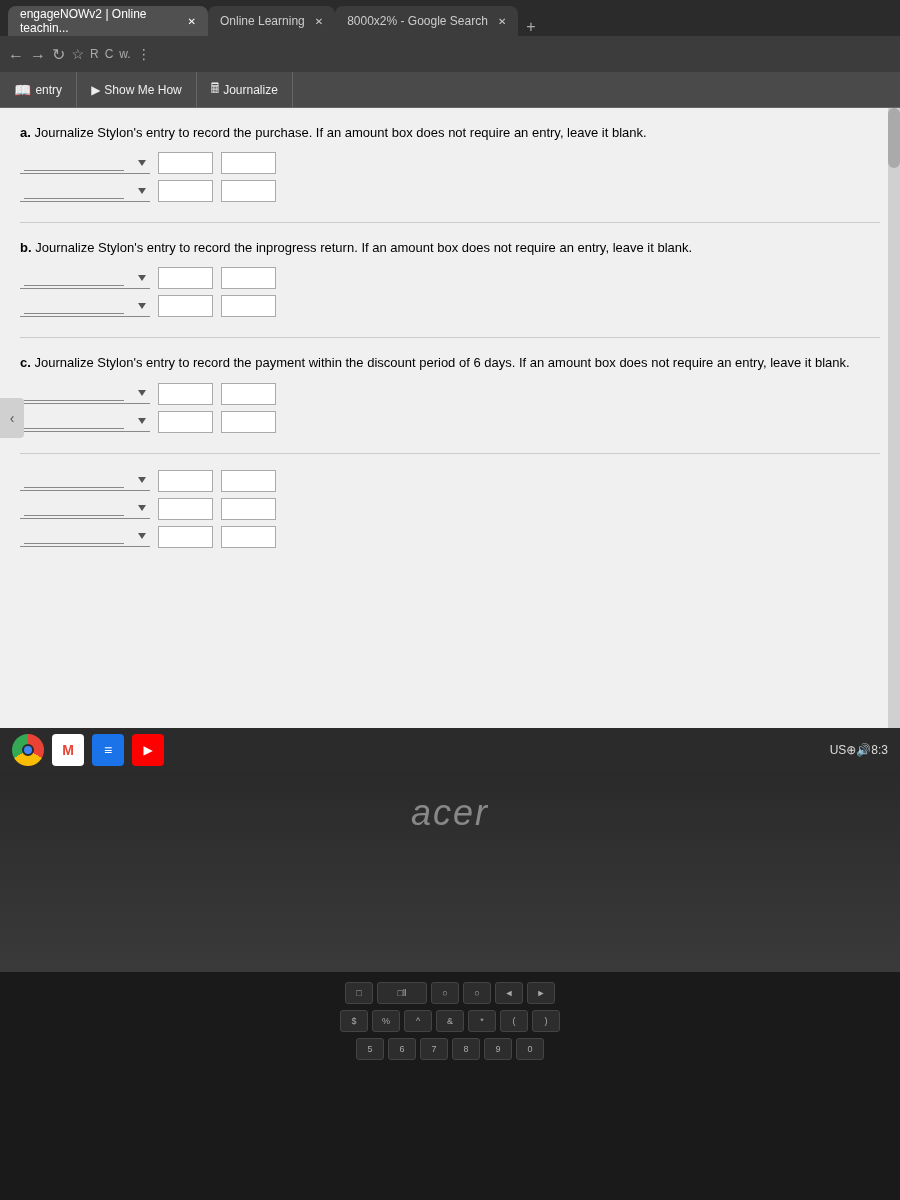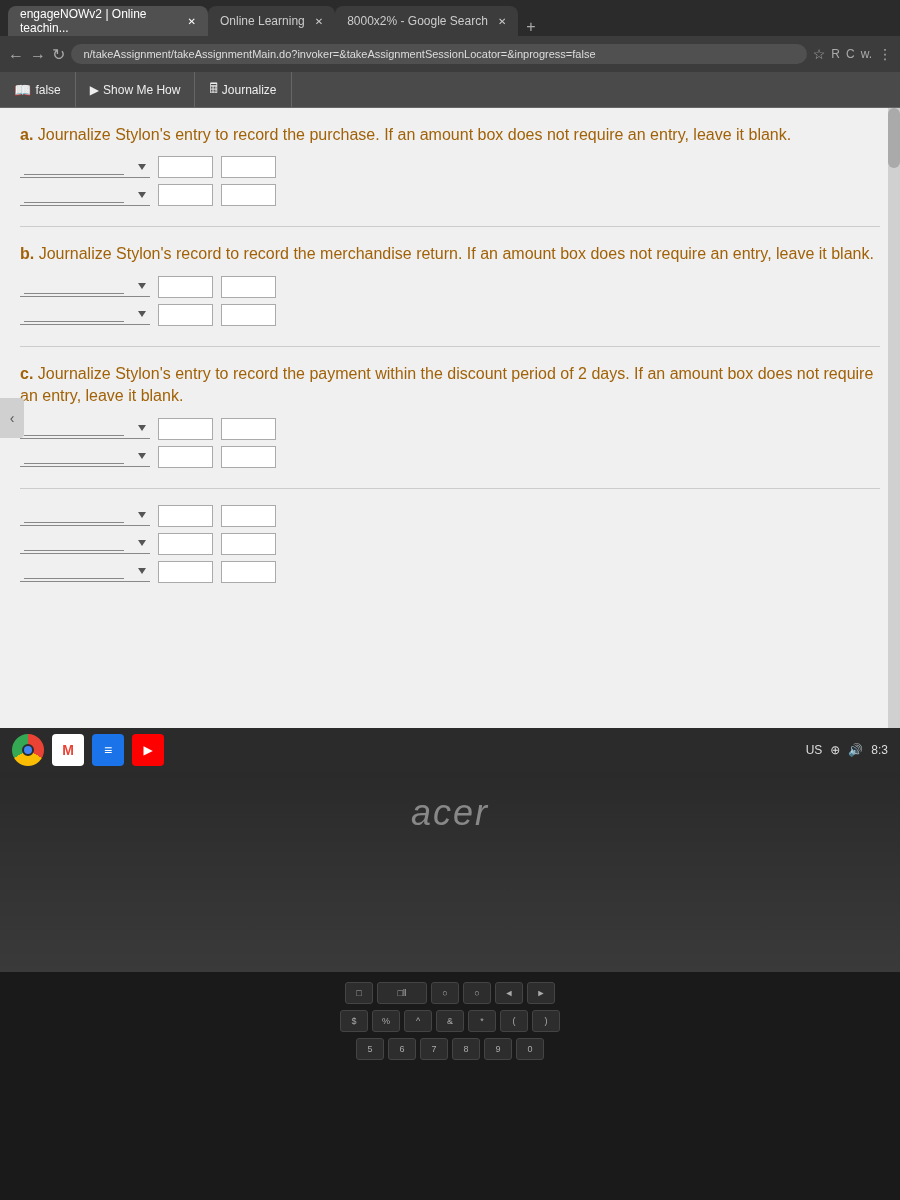--- a/index.html
+++ b/index.html
@@ -145,22 +145,22 @@
       border-radius: 6px;
       margin-top: 0;
     }
 
     
     .section {
       margin-bottom: 20px;
     }
 
     .section-title {
-      font-size: 16px;
-      color: #a16207;
+      font-size: 13px;
+      color: #000000;
       margin-bottom: 10px;
       line-height: 1.4;
     }
 
     .section-title strong {
       font-weight: bold;
     }
 
     .journal-row {
       display: flex;
@@ -218,21 +218,21 @@
       display: flex;
       align-items: center;
       justify-content: center;
       cursor: pointer;
     }
 
     .taskbar-right {
       margin-left: auto;
       display: flex;
       align-items: center;
-      gap: 8px;
+      gap: 0;
       color: #ddd;
       font-size: 12px;
     }
 
     
     .laptop-body {
       background: linear-gradient(180deg, #2a2a2a 0%, #3a3a3a 100%);
       height: 200px;
       display: flex;
       flex-direction: column;
@@ -301,35 +301,32 @@
       <span>8000x2% - Google Search</span>
       <span class="tab-close">✕</span>
     </div>
     <span class="tab-new">+</span>
   </div>
 
   <div class="address-bar-row">
     <span class="nav-icons">←</span>
     <span class="nav-icons">→</span>
     <span class="nav-icons">↻</span>
-    <div class="address-bar">
-      <span style="font-size:11px; color:#ddd;">n/takeAssignment/takeAssignmentMain.do?invoker=&amp;takeAssignmentSessionLocator=&amp;inprogress=false</span>
-    </div>
     <span class="star-icon">☆</span>
     <span style="color:#aaa;font-size:12px;">R</span>
     <span style="color:#aaa;font-size:12px;">C</span>
     <span style="color:#aaa;font-size:12px;">w.</span>
     <span style="color:#aaa;font-size:14px;">⋮</span>
   </div>
 </div>
 
 <div class="app-toolbar">
   <div class="toolbar-btn">
     <span style="font-size:14px;">📖</span>
-    <span>false</span>
+    <span>entry</span>
   </div>
   <div class="toolbar-btn">
     <span style="font-size:12px;">▶</span>
     <span>Show Me How</span>
   </div>
   <div class="toolbar-btn">
     <span style="font-size:14px;">🖩</span>
     <span>Journalize</span>
   </div>
 </div>
@@ -363,21 +360,21 @@
       <div class="amount-box"></div>
       <div class="amount-box"></div>
     </div>
   </div>
 
   <hr class="divider">
 
   <div class="section">
     <div class="section-title">
       <strong>b.</strong>
-      <span>Journalize Stylon's record to record the merchandise return. If an amount box does not require an entry, leave it blank.</span>
+      <span>Journalize Stylon's entry to record the inprogress return. If an amount box does not require an entry, leave it blank.</span>
     </div>
     <div class="journal-row">
       <div class="account-dropdown">
         <span style="width:100px;display:inline-block;border-bottom:1px solid #888;height:16px;"></span>
         <div class="dropdown-arrow"></div>
       </div>
       <div class="amount-box"></div>
       <div class="amount-box"></div>
     </div>
     <div class="journal-row">
@@ -388,21 +385,21 @@
       <div class="amount-box"></div>
       <div class="amount-box"></div>
     </div>
   </div>
 
   <hr class="divider">
 
   <div class="section">
     <div class="section-title">
       <strong>c.</strong>
-      <span>Journalize Stylon's entry to record the payment within the discount period of 2 days. If an amount box does not require an entry, leave it blank.</span>
+      <span>Journalize Stylon's entry to record the payment within the discount period of 6 days. If an amount box does not require an entry, leave it blank.</span>
     </div>
     <div class="journal-row">
       <div class="account-dropdown">
         <span style="width:100px;display:inline-block;border-bottom:1px solid #888;height:16px;"></span>
         <div class="dropdown-arrow"></div>
       </div>
       <div class="amount-box"></div>
       <div class="amount-box"></div>
     </div>
     <div class="journal-row">

